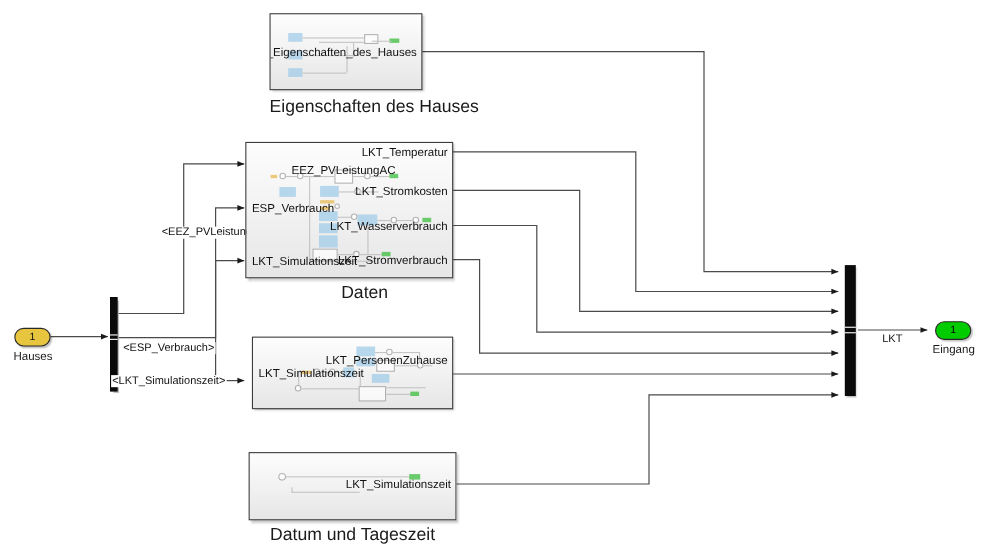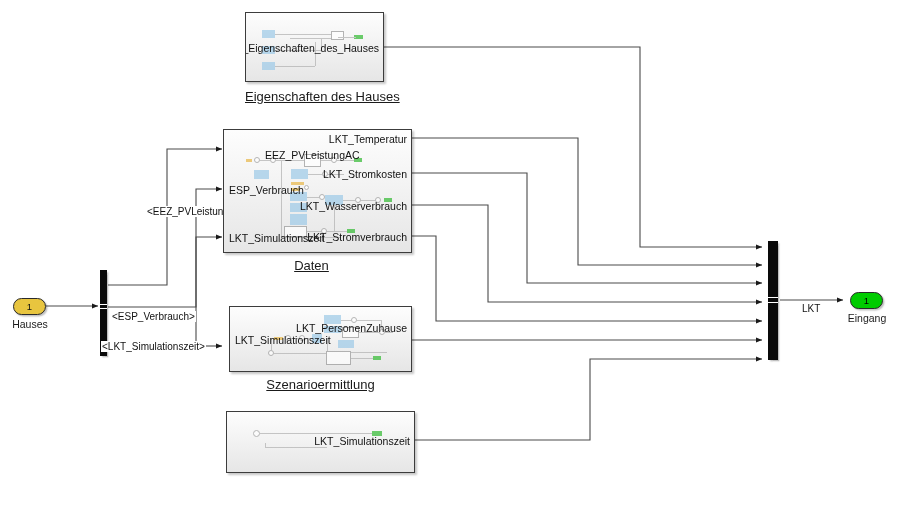--- a/index.html
+++ b/index.html
@@ -35,24 +35,23 @@
     overflow: hidden;
   }
   .subsystem .preview {
     position: absolute;
     left: 0; top: 0; right: 0; bottom: 0;
     opacity: 0.72;
   }
   .blk-label {
     position: absolute;
     text-align: center;
-    font-size: 13px;
+    font-size: 16px;
     color: #1a1a1a;
     white-space: nowrap;
-    text-decoration: underline;
   }
 
   
   .ptxt {
     position: absolute;
     font-size: 10.5px;
     color: #111111;
     white-space: nowrap;
     line-height: 11px;
   }
@@ -236,21 +235,21 @@
 
     <div class="ptxt in" style="left:5px; top:20px;padding-left:36px;">EEZ_PVLeistungAC</div>
     <div class="ptxt in" style="left:5px; top:55px;text-align:center;">ESP_Verbrauch</div>
     <div class="ptxt in" style="left:5px; top:103px;">LKT_Simulationszeit</div>
 
     <div class="ptxt out" style="right:4px; top:4px;">LKT_Temperatur</div>
     <div class="ptxt out" style="right:4px; top:39px;">LKT_Stromkosten</div>
     <div class="ptxt out" style="right:4px; top:71px;">LKT_Wasserverbrauch</div>
     <div class="ptxt out" style="right:4px; top:102px;">LKT_Stromverbrauch</div>
   </div>
-  <div class="blk-label" style="left:217px; top:258px; width:189px;text-align:center;">Daten</div>
+  <div class="blk-label" style="left:237px; top:258px; width:189px;text-align:center;">Daten</div>
 
   <div class="subsystem" style="left:229px; top:306px; width:183px; height:66px;">
     <div class="preview">
       <div class="mini orange" style="left:44px;  top:30px; width:9px; height:3px;"></div>
       <div class="mini ring" style="left:55px;  top:28px; width:6px; height:6px;"></div>
       <div class="mini hline" style="left:61px;  top:31px; width:8px;"></div>
       <div class="mini ring" style="left:69px;  top:28px; width:6px; height:6px;"></div>
       <div class="mini hline" style="left:75px;  top:31px; width:7px;"></div>
       <div class="mini blue" style="left:82px;  top:27px; width:10px; height:9px;"></div>
 
@@ -271,32 +270,32 @@
       <div class="mini box" style="left:96px;  top:44px; width:25px; height:14px;"></div>
       <div class="mini hline" style="left:121px; top:51px; width:22px;"></div>
       <div class="mini green" style="left:143px; top:49px; width:8px; height:4px;"></div>
       <div class="mini ring" style="left:38px;  top:43px; width:6px; height:6px;"></div>
       <div class="mini hline" style="left:44px;  top:46px; width:52px;"></div>
       <div class="mini vline" style="left:41px;  top:31px; height:12px;"></div>
     </div>
     <div class="ptxt in" style="left:5px; top:28px;">LKT_Simulationszeit</div>
     <div class="ptxt out" style="right:4px; top:16px;">LKT_PersonenZuhause</div>
   </div>
-  <div class="blk-label" style="left:229px; top:377px; width:183px;">Szenarioermittlung</div>
 
   <div class="subsystem" style="left:226px; top:411px; width:189px; height:62px;">
     <div class="preview">
       <div class="mini ring" style="left:26px;  top:18px; width:7px;  height:7px;"></div>
       <div class="mini hline" style="left:33px;  top:21px; width:112px;"></div>
       <div class="mini green" style="left:145px; top:19px; width:10px; height:5px;"></div>
       <div class="mini hline" style="left:38px;  top:35px; width:62px;"></div>
       <div class="mini vline" style="left:38px;  top:31px; height:5px;"></div>
     </div>
     <div class="ptxt out" style="right:4px; top:24px;">LKT_Simulationszeit</div>
   </div>
+  <div class="blk-label" style="left:226px; top:478px; width:189px;">Datum und Tageszeit</div>
 
   <div class="busbar" style="left:768px; top:241px; width:10px; height:119px;"></div>
   <div class="busnotch" style="left:768px; top:297px; width:10px;"></div>
   <div class="busnotch" style="left:768px; top:302px; width:10px;"></div>
 
   <div class="siglabel" style="left:801px; top:303px;">LKT</div>
 
   <div class="port outport" style="left:850px; top:292px; width:33px; height:17px;">
     <span>1</span>
   </div>

